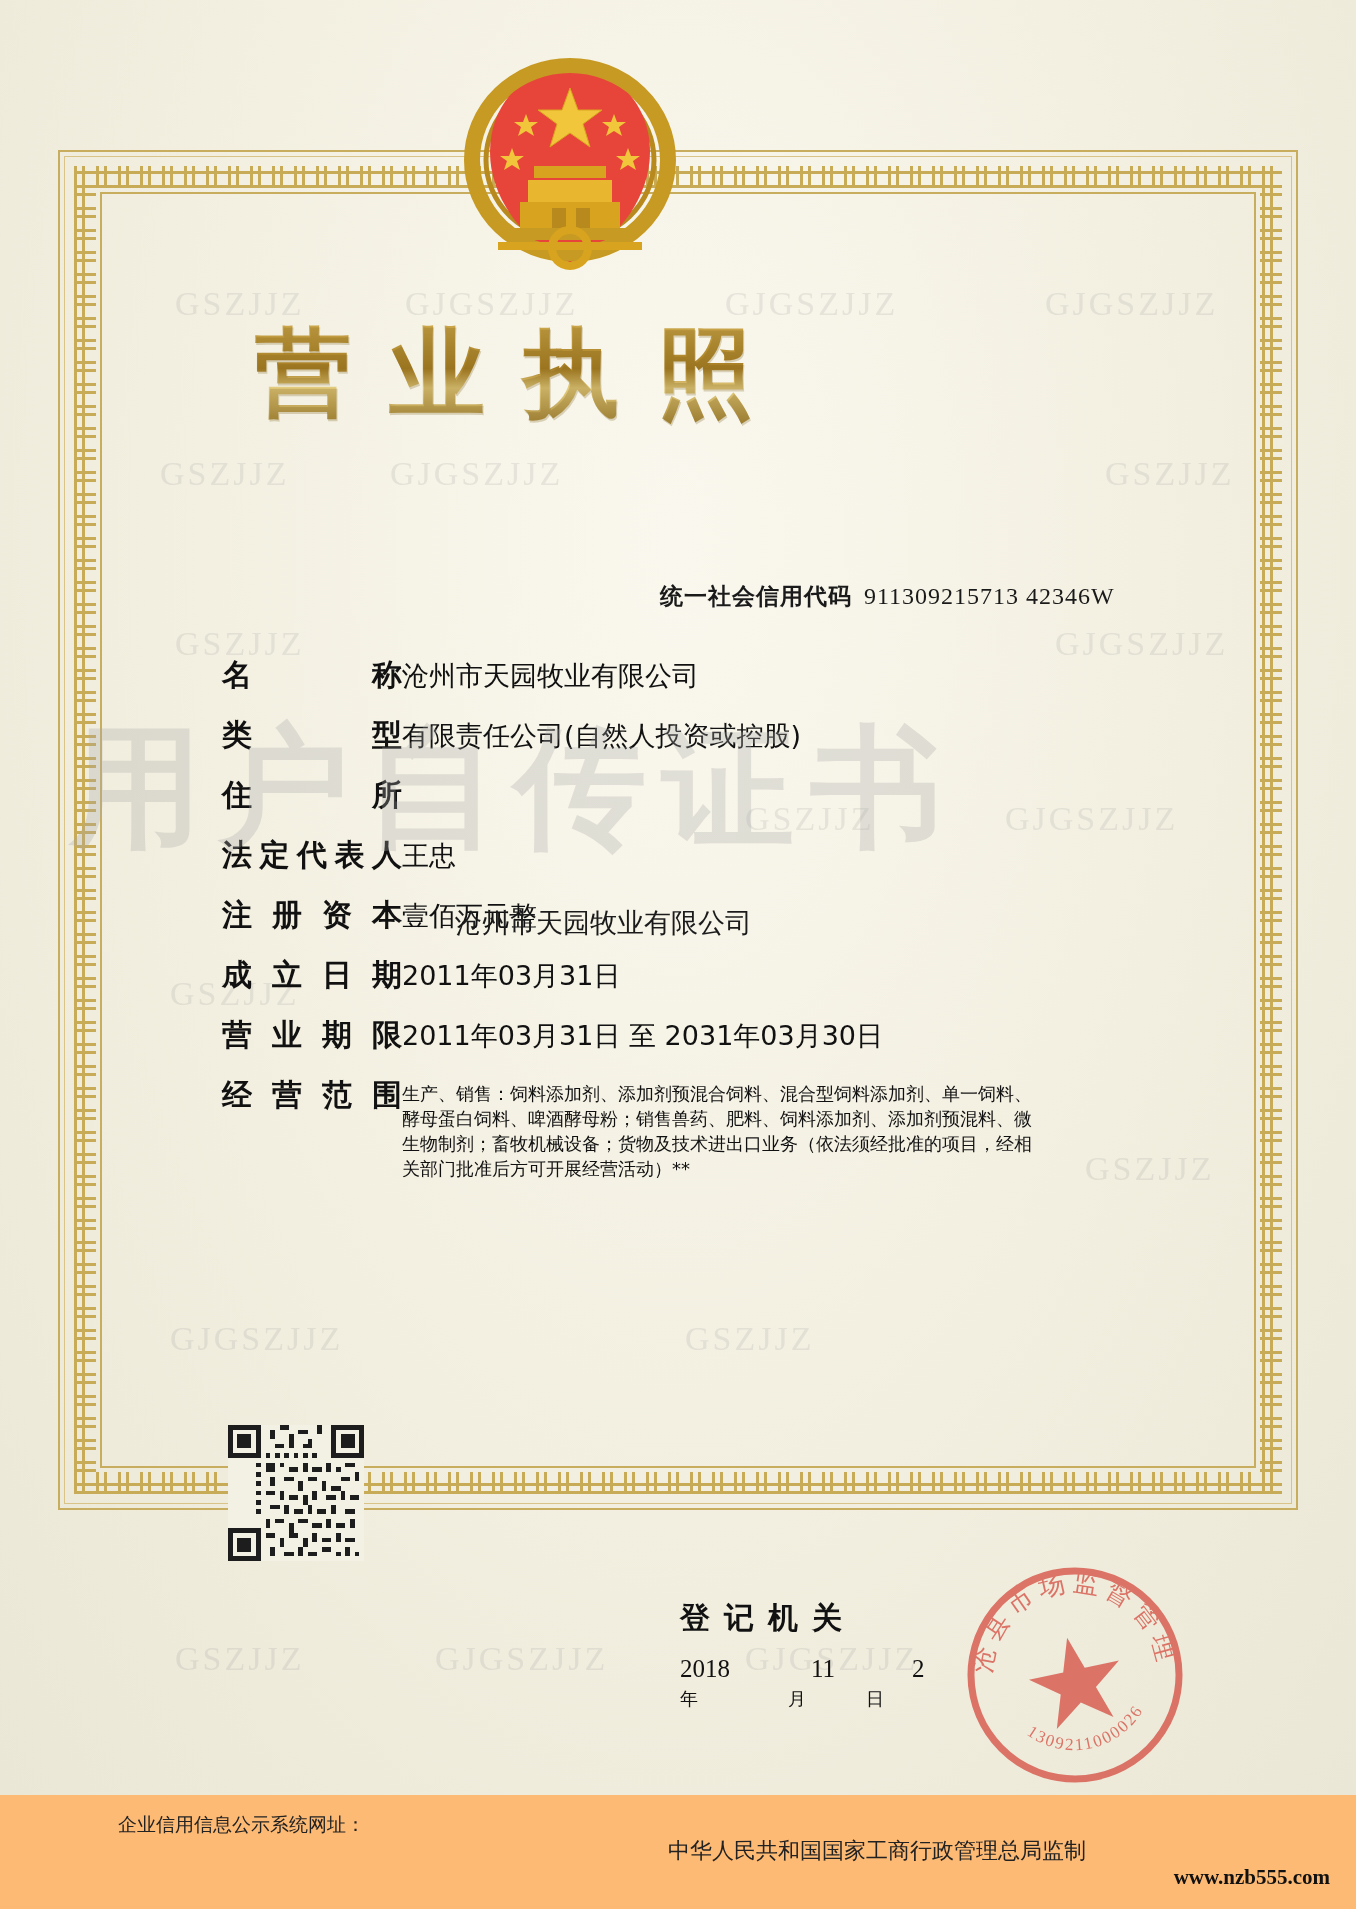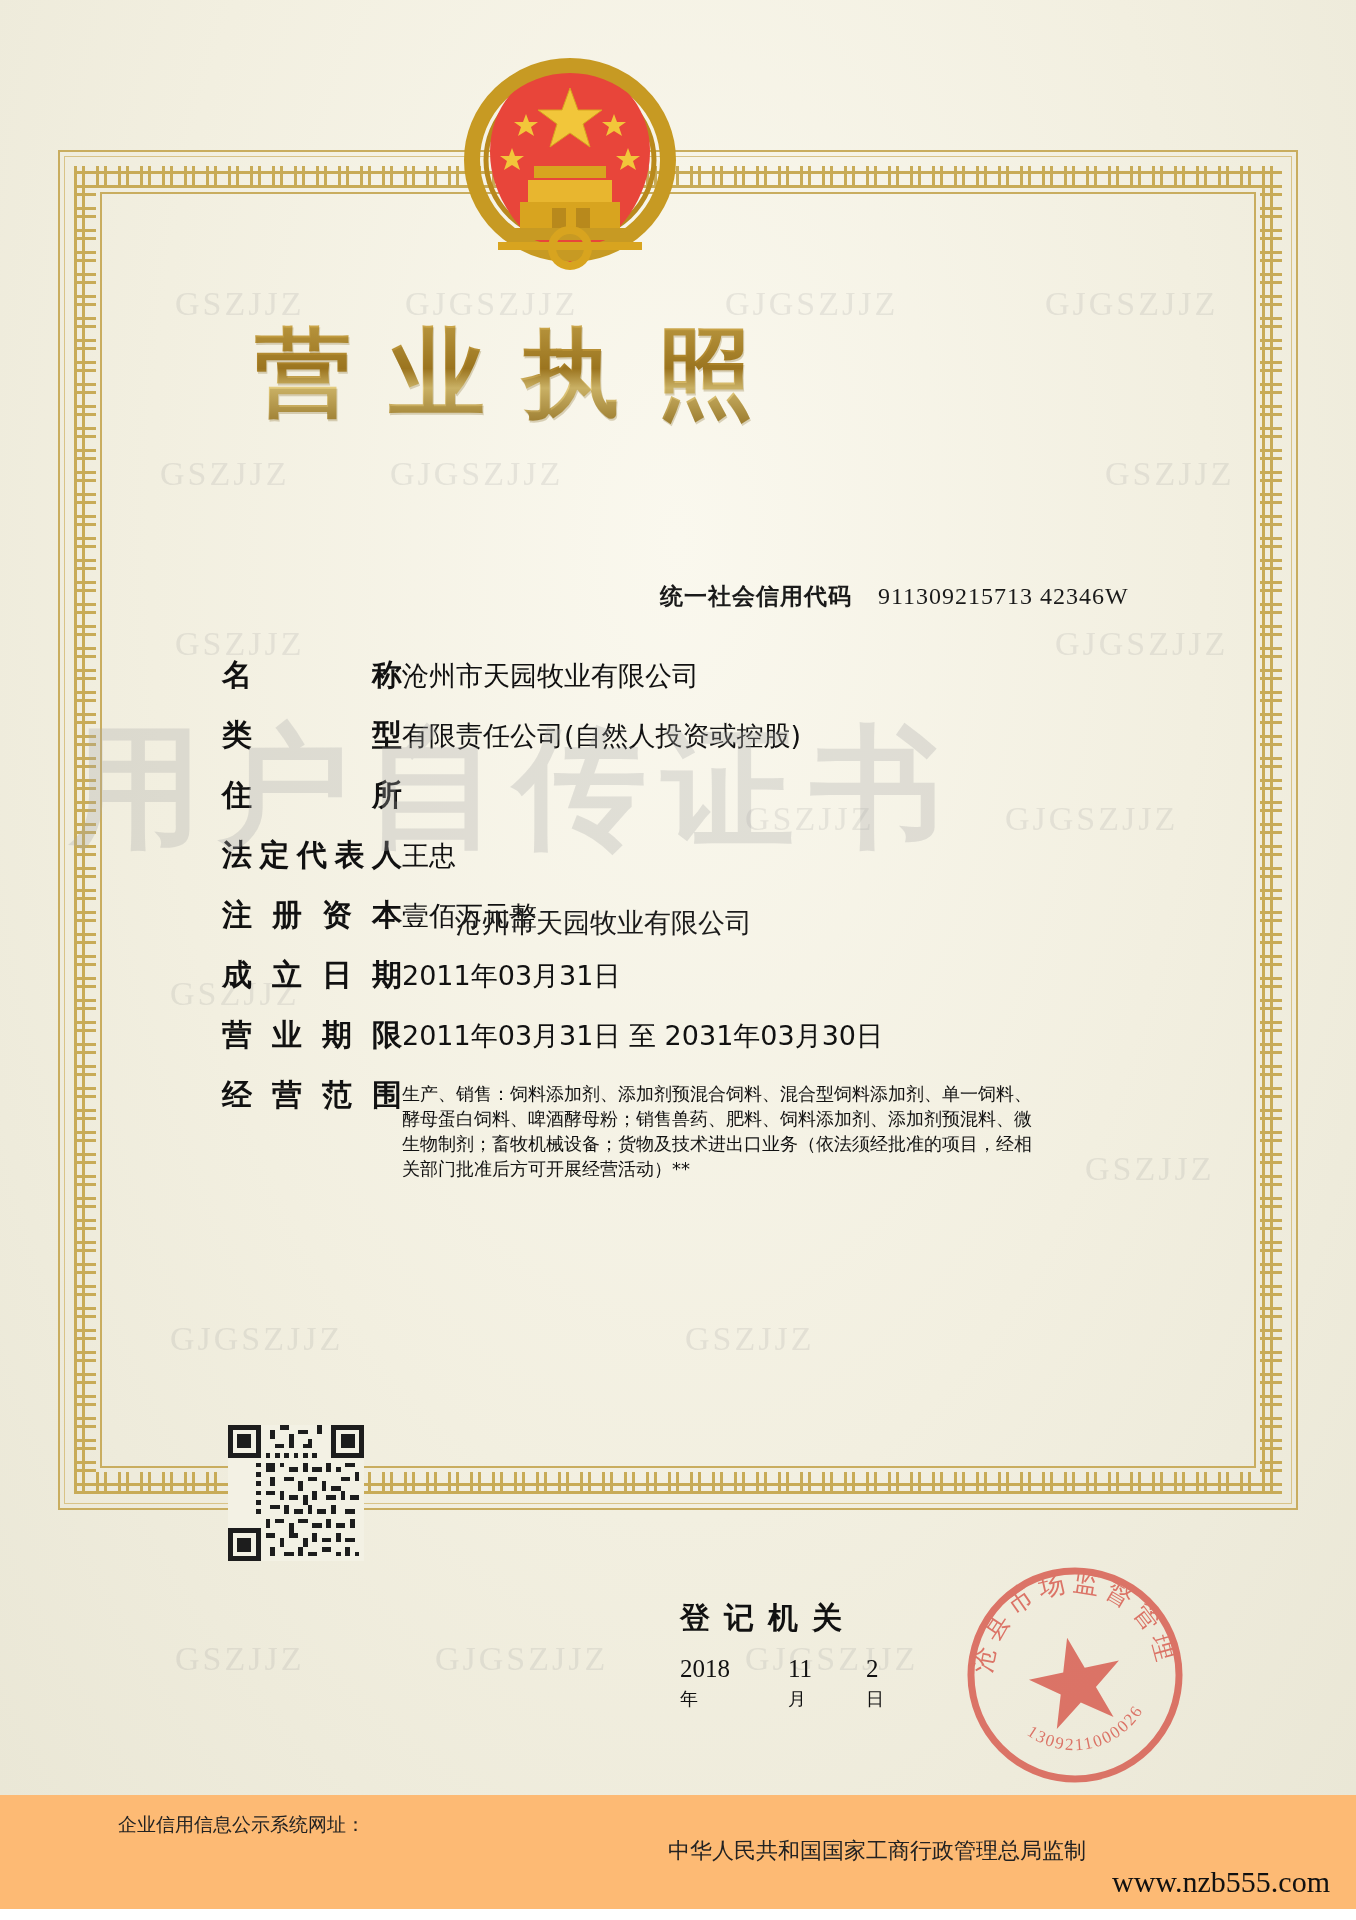--- a/index.html
+++ b/index.html
@@ -116,21 +116,21 @@
     white-space: nowrap;
   }
 
   
   #credit-row {
     position: absolute;
     left: 660px;
     top: 575px;
     display: flex;
     align-items: baseline;
-    gap: 26px;
+    gap: 12px;
     color: #1a1a1a;
   }
   #credit-label {
     font-size: 23px;
     font-weight: bold;
     letter-spacing: 1px;
   }
   #credit-value {
     font-size: 24px;
     letter-spacing: 1px;
@@ -237,20 +237,21 @@
     font-weight: bold;
     letter-spacing: 14px;
     font-family: "DejaVu Sans", "Liberation Sans", sans-serif;
   }
   #reg-date {
     margin-top: 16px;
     font-size: 25px;
     font-family: "Liberation Serif", serif;
     display: flex;
     align-items: flex-end;
+    gap: 23px;
   }
   #reg-date .ynum { width: 108px; }
   #reg-date .mnum { width: 78px; text-align: left; }
   #reg-date .dnum { width: 60px; text-align: left; }
   #reg-units {
     margin-top: 4px;
     font-size: 18px;
     display: flex;
     font-family: "DejaVu Sans", "Liberation Sans", sans-serif;
   }
@@ -292,22 +293,22 @@
     top: 17px;
     font-size: 22px;
     color: #222;
     font-family: "DejaVu Sans", "Liberation Sans", sans-serif;
     margin-top: 24px;
   }
   #site-url {
     position: absolute;
     right: 26px;
     top: 70px;
-    font-size: 30px;
-    font-weight: normal;
+    font-size: 21px;
+    font-weight: bold;
     color: #111;
     font-family: "Liberation Serif", serif;
   }
 </style>
 </head>
 <body>
 
 <div id="certificate">
 
   <div class="frame-outer"></div>

